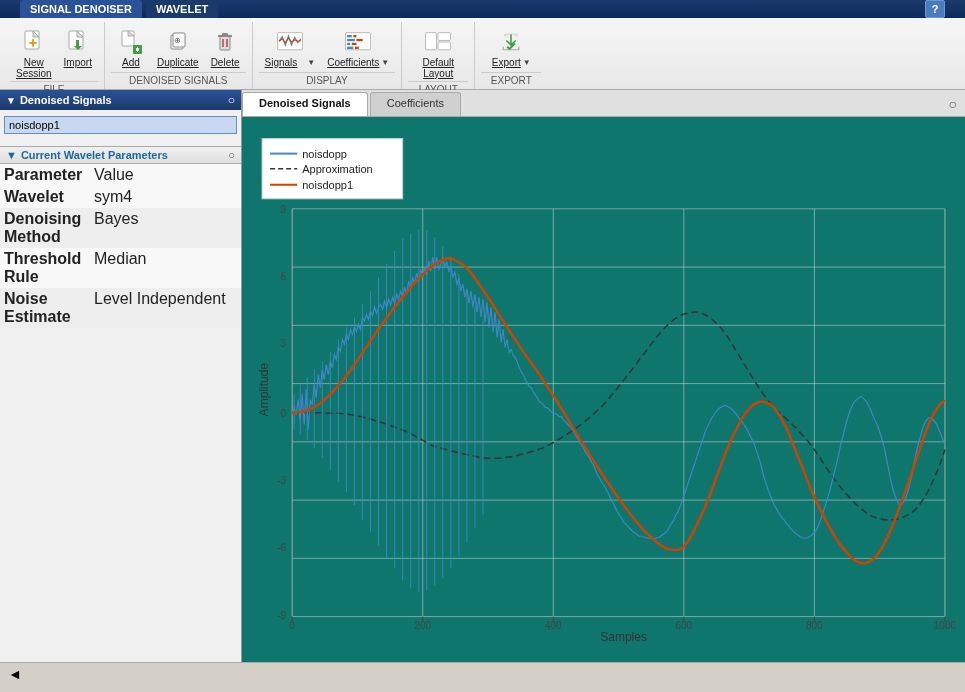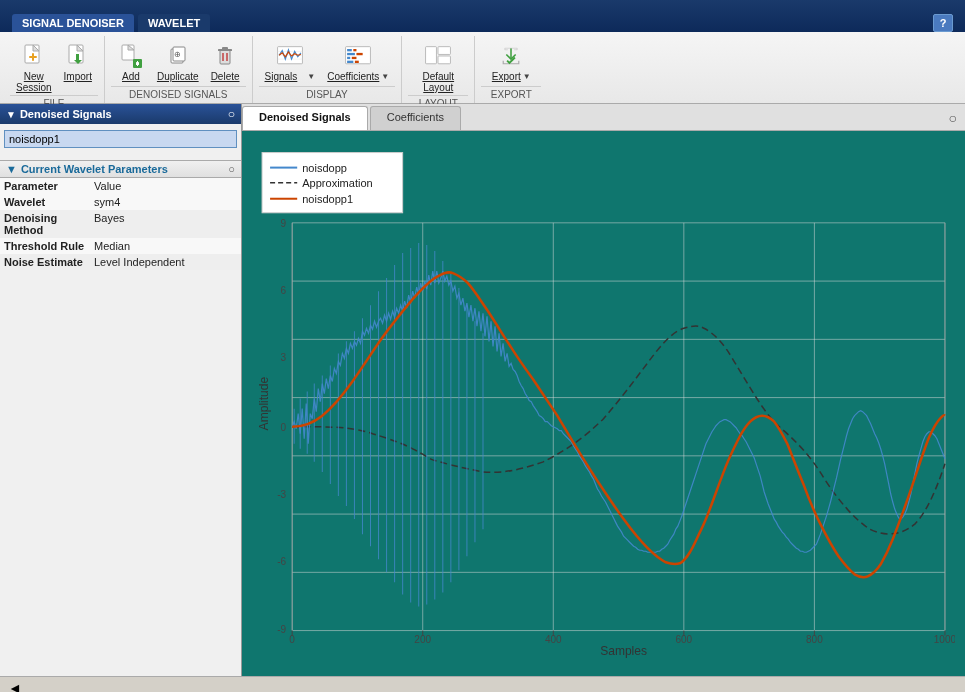--- a/index.html
+++ b/index.html
@@ -1,22 +1,22 @@
 <!DOCTYPE html>
 <html><head>
   <meta charset="utf-8">
   <style>
     * { box-sizing: border-box; margin: 0; padding: 0; }
     body { font-family: Arial, sans-serif; font-size: 12px; background: #d4d0c8; width: 965px; height: 692px; overflow: hidden; }
 
     
     .title-bar {
-      display: flex; align-items: flex-end;
+      display: flex; align-items: flex-start;
       background: linear-gradient(to bottom, #1a3a6b, #0d2a5a);
-      height: 32px; padding: 0 12px;
+      height: 18px; padding: 0 20px;
     }
     .title-tab {
       color: white; font-size: 11px; font-weight: bold;
       padding: 3px 10px; margin-right: 4px;
       border-radius: 3px 3px 0 0;
     }
     .title-tab.active { background: #2a5298; }
     .title-tab.inactive { background: #1a3a6b; }
     .title-bar-right { margin-left: auto; }
     .help-btn {
@@ -88,21 +88,21 @@
 
     
     .params-section { margin-top: 8px; flex: 1; }
     .params-header {
       background: linear-gradient(to bottom, #f0f0f0, #e0e0e0);
       border-top: 1px solid #aaa; border-bottom: 1px solid #aaa;
       padding: 2px 6px; display: flex; align-items: center;
       font-size: 11px; font-weight: bold; color: #1a6a9a;
       cursor: pointer;
     }
-    .params-table { width: 100%; border-collapse: collapse; font-size: 11px; }
+    .params-table { width: 100%; border-collapse: collapse; font-size: 16px; }
     .params-table td { padding: 2px 4px; vertical-align: top; }
     .params-table tr:nth-child(odd) { background: #f8f8f8; }
     .params-table tr:nth-child(even) { background: #eeeeee; }
     .params-table .param-name { font-weight: bold; color: #222; width: 90px; }
     .params-table .param-value { color: #222; }
 
     
     .right-panel {
       flex: 1; display: flex; flex-direction: column;
       background: #f8f8f8;

